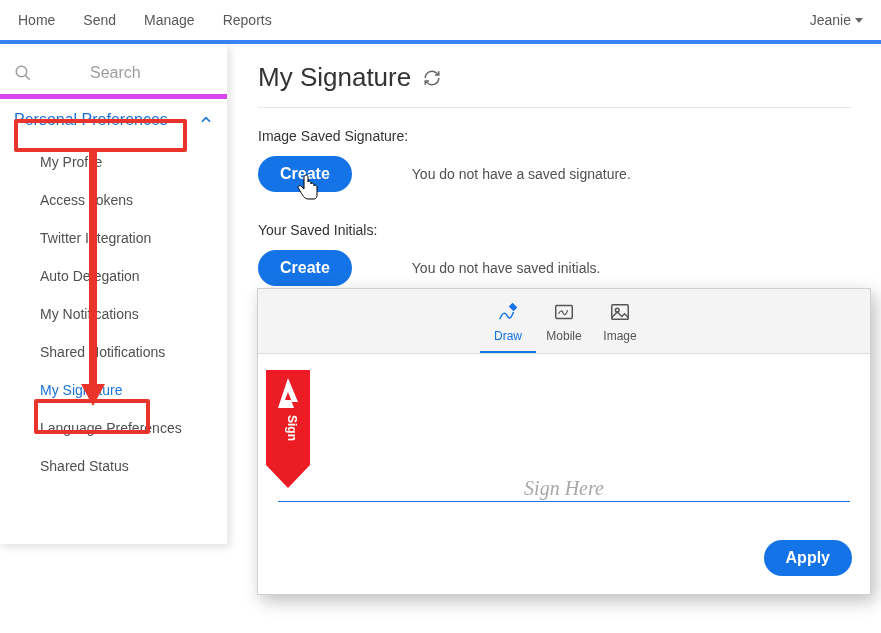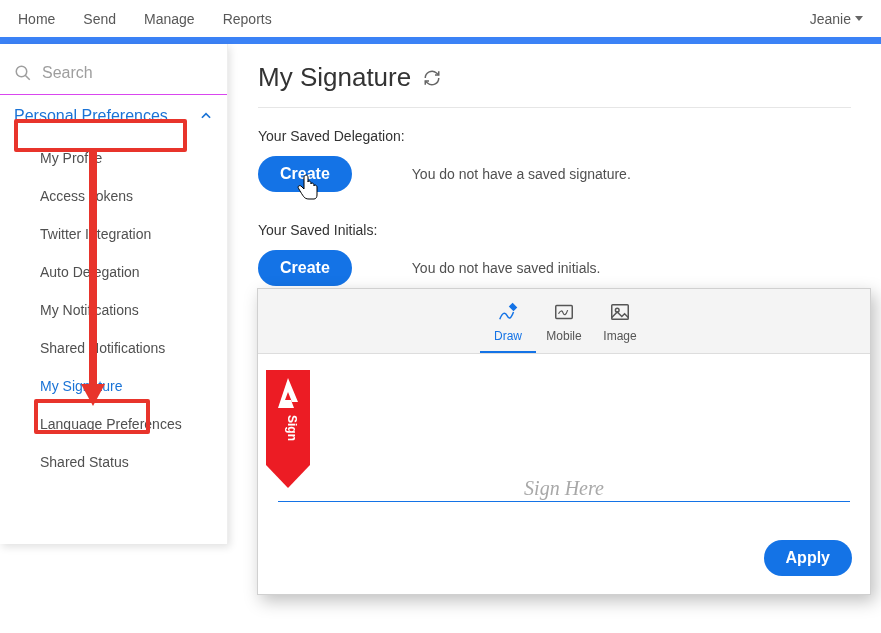--- a/index.html
+++ b/index.html
@@ -12,21 +12,21 @@
     height: 633px;
     position: relative;
     overflow: hidden;
   }
   
   .topnav {
     display: flex;
     align-items: center;
     height: 44px;
     padding: 0 18px;
-    border-bottom: 7px solid #3b82f6;
+    border-bottom: 4px solid #3b82f6;
   }
   .topnav-item {
     margin-right: 28px;
     color: #585858;
     cursor: pointer;
   }
   .spacer { flex: 1; }
   .user-menu {
     display: flex;
     align-items: center;
@@ -51,21 +51,22 @@
     border-right: 1px solid #eee;
     box-shadow: 2px 3px 8px rgba(0,0,0,0.12);
     min-height: 500px;
     position: relative;
   }
   .search-row {
     display: flex;
     align-items: center;
     padding: 8px 14px 12px;
     color: #9e9e9e;
-    border-bottom: 1px solid #d946ef;
+    border-bottom: 5px solid #d946ef;
+    gap: 48px;
   }
   .search-row svg { margin-right: 10px; flex-shrink: 0; }
   .search-row span { font-size: 16px; }
   .section-header {
     display: flex;
     align-items: center;
     justify-content: space-between;
     padding: 12px 14px 10px;
     cursor: pointer;
   }
@@ -270,21 +271,21 @@
     <div class="page-title-row">
       <span class="page-title">My Signature</span>
       <svg class="refresh-icon" width="18" height="18" viewBox="0 0 24 24" fill="none" stroke="#666" stroke-width="2">
         <path d="M3 12a9 9 0 0 1 15-6.7L21 8"></path>
           <polyline points="21 3 21 8 16 8"></polyline>
         <path d="M21 12a9 9 0 0 1-15 6.7L3 16"></path>
           <polyline points="3 21 3 16 8 16"></polyline>
       </svg>
     </div>
 
-    <div class="field-label">Your Saved Delegation:</div>
+    <div class="field-label">Image Saved Signature:</div>
     <div class="field-row">
       <button class="btn-primary">Create</button>
       <span class="status-text">You do not have a saved signature.</span>
       <svg class="cursor-img" width="26" height="30" viewBox="0 0 26 30">
         <path d="M8 3v12l-3-3c-1-1-3 0-3 1 0 1 5 9 6 10 1 1 2 2 5 2h5c2 0 3-2 3-4v-8c0-1-1-2-2-2s-1 1-1 1v-1c0-1-1-2-2-2s-1 1-1 1v-1c0-1-1-2-2-2s-1 1-1 1V3c0-1-1-2-2-2s-2 1-2 2z" fill="#fff" stroke="#000" stroke-width="1"></path>
       </svg>
     </div>
 
     <div class="field-label">Your Saved Initials:</div>
     <div class="field-row">

